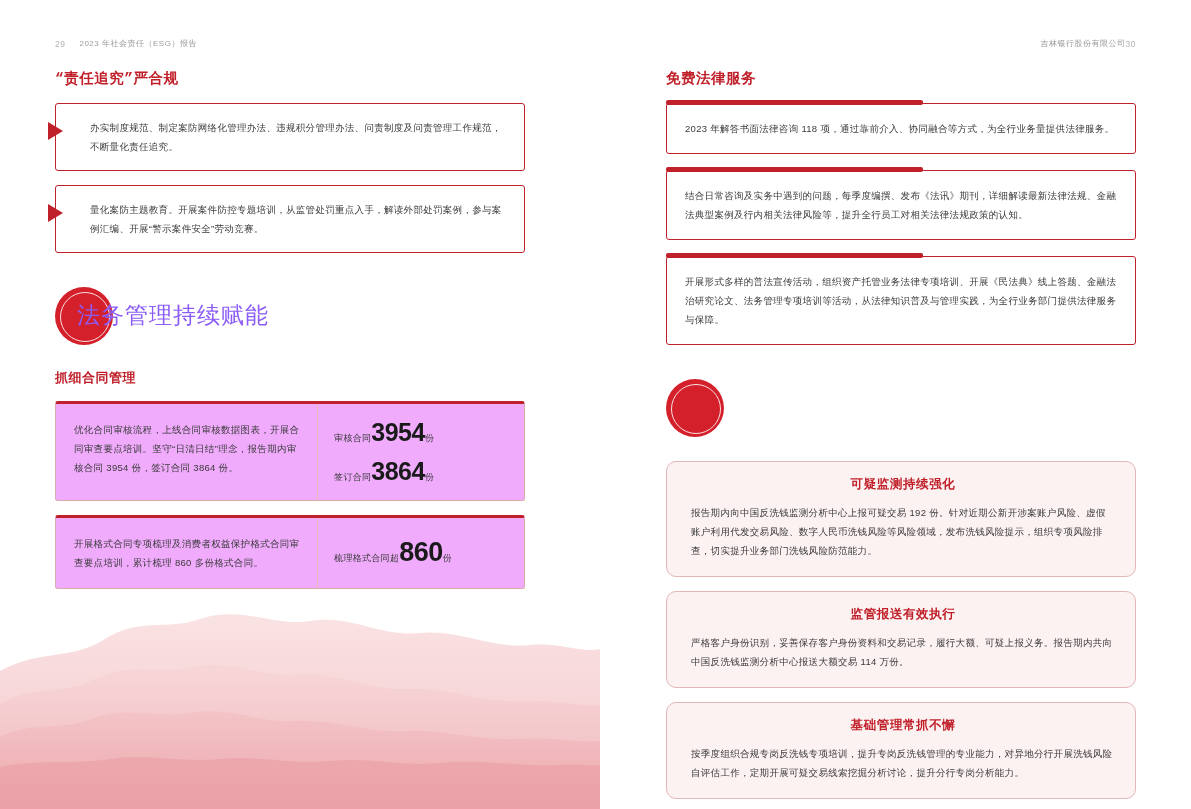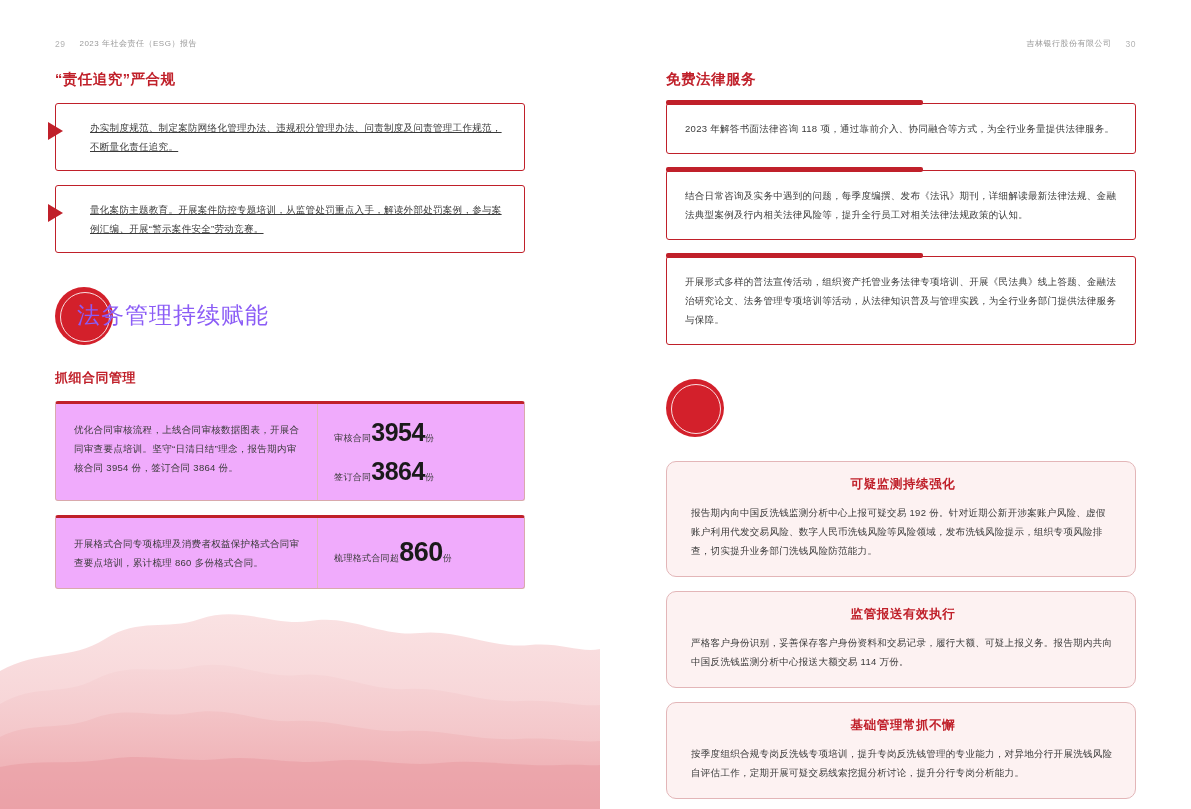--- a/index.html
+++ b/index.html
@@ -20,41 +20,42 @@
   
   .runhead {
     position: absolute;
     top: 38px;
     font-size: 8px;
     color: #9a9a9a;
     letter-spacing: .5px;
     white-space: nowrap;
   }
   .runhead-left { left: 55px; display: flex; align-items: center; gap: 14px; }
-  .runhead-right { right: 55px; display: flex; align-items: center; gap: 14px; }
+  .runhead-right { right: 55px; display: flex; align-items: center; gap: 0; }
   .runhead .pageno { color: #b3b3b3; font-size: 8.5px; }
   .runhead .rtext { color: #9a9a9a; }
 
   
   .col {
     position: absolute;
     top: 70px;
     width: 470px;
   }
   .col-left { left: 55px; }
   .col-right { left: 666px; }
 
   
   .mini-title {
     color: #c0202a;
     font-size: 14.5px;
     font-weight: bold;
     letter-spacing: .5px;
     margin: 0 0 14px 0;
     line-height: 1.3;
+    font-family: Liberation Mono, monospace;
   }
 
   
   .arrow-box {
     position: relative;
     border: 1px solid #c0202a;
     border-radius: 3px;
     padding: 14px 16px 14px 34px;
     margin-bottom: 14px;
     background: #fff;
@@ -67,21 +68,20 @@
     border-top: 9px solid transparent;
     border-bottom: 9px solid transparent;
     border-left: 15px solid #c0202a;
   }
   .arrow-box p {
     margin: 0;
     font-size: 9.5px;
     line-height: 2.0;
     color: #3a3a3a;
     letter-spacing: .3px;
-    text-decoration: underline;
   }
 
   
   .bar-box {
     position: relative;
     border: 1px solid #c0202a;
     border-radius: 3px;
     padding: 15px 18px 15px 18px;
     margin-bottom: 16px;
     background: #fff;

